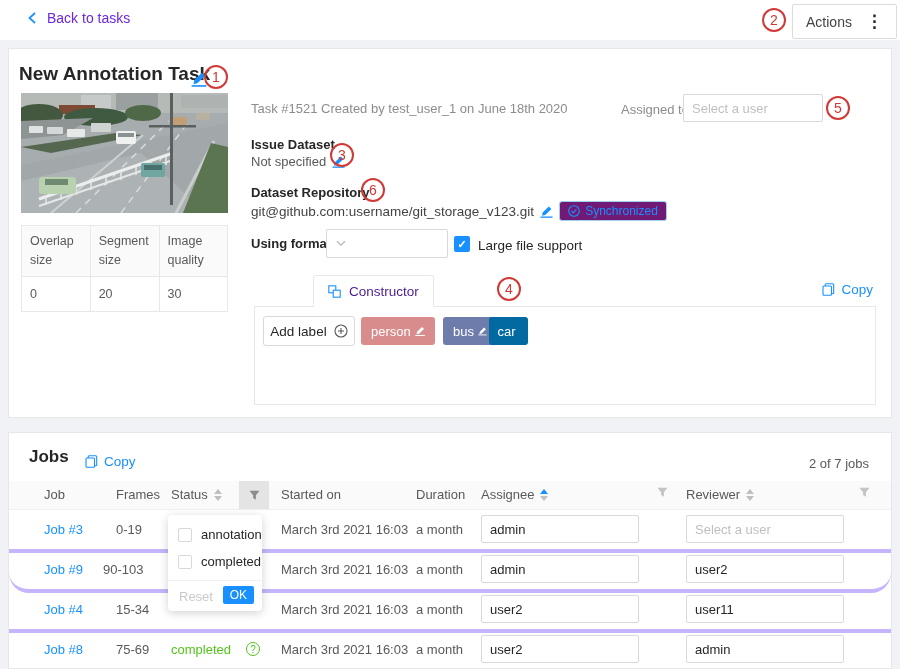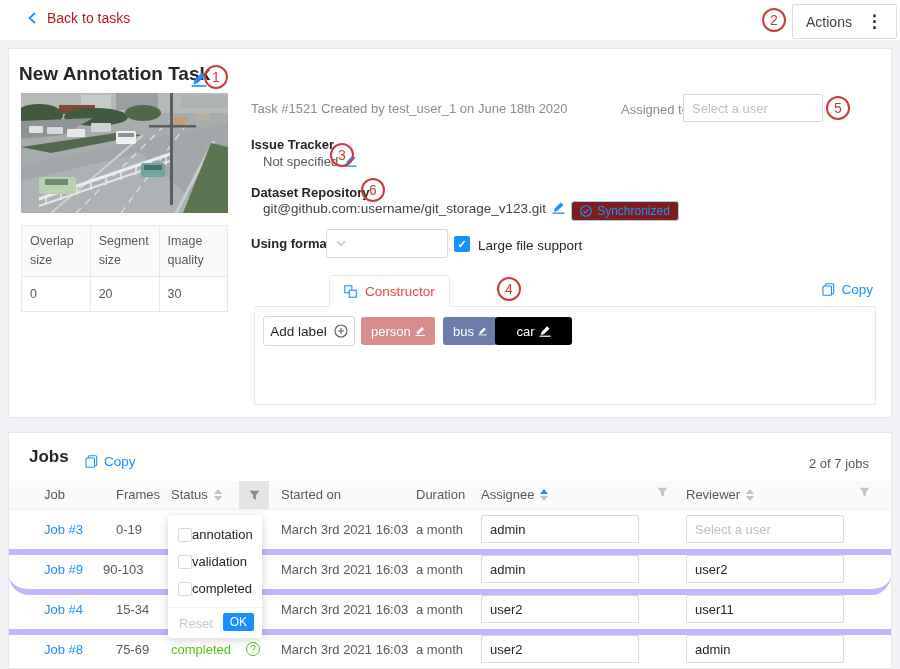--- a/index.html
+++ b/index.html
@@ -1,75 +1,75 @@
 <!DOCTYPE html>
 <html><head>
 <meta charset="utf-8">
 <style>
   html,body{margin:0;padding:0;}
   body{width:900px;height:669px;background:#f0f2f5;font-family:"Liberation Sans",sans-serif;position:relative;overflow:hidden;color:#262626;}
   .abs{position:absolute;}
   .card{position:absolute;background:#fff;border:1px solid #e7e7e7;box-sizing:border-box;}
   
   .topbar{position:absolute;left:0;top:0;width:900px;height:40px;background:#fff;}
-  .back-link{position:absolute;left:26px;top:10px;display:flex;align-items:center;gap:9px;color:#b91c1c;font-size:14px;cursor:pointer;}
+  .back-link{position:absolute;left:26px;top:10px;display:flex;align-items:center;gap:9px;color:#6d28d9;font-size:14px;cursor:pointer;}
   .actions-btn{position:absolute;right:3px;top:4px;width:103px;height:33px;background:#fff;border:1px solid #dcdcdc;border-radius:2px;display:flex;align-items:center;justify-content:center;gap:14px;font-size:14px;color:#434343;cursor:pointer;}
   .kebab::after{content:"⋮";font-size:17px;color:#262626;font-weight:bold;}
   
   .marker{position:absolute;width:24px;height:24px;border:2px solid #cf3a36;border-radius:50%;color:#cf3a36;display:flex;align-items:center;justify-content:center;font-size:14px;z-index:30;box-sizing:border-box;background:transparent;}
   
   #card-task{left:8px;top:48px;width:884px;height:370px;}
   .task-title{left:10px;top:14px;font-size:19px;font-weight:600;color:#262626;}
   .thumb{left:12px;top:44px;width:207px;height:120px;}
   .params{left:12px;top:176px;width:207px;border-collapse:collapse;font-size:12.5px;color:#595959;}
   .params th,.params td{border:1px solid #e8e8e8;text-align:left;font-weight:400;padding:6px 8px;width:69px;box-sizing:border-box;}
   .params th{background:#fafafa;line-height:1.5;}
   .params td{padding:10px 8px;}
   .meta{left:242px;top:52px;font-size:13px;color:#8c8c8c;}
   .assigned-label{left:612px;top:53px;font-size:13px;color:#8c8c8c;}
   .bold-label{font-size:13px;font-weight:bold;color:#262626;}
   .gray-val{font-size:13px;color:#595959;}
   input{font-family:"Liberation Sans",sans-serif;}
   .ant-input{border:1px solid #d9d9d9;border-radius:2px;height:28px;box-sizing:border-box;padding:0 8px;font-size:13px;color:#262626;outline:none;}
   .ant-input::placeholder{color:#bfbfbf;}
-  .inline-row{display:flex;align-items:flex-start;gap:6px;margin-left:12px;}
-  .sync-badge{display:inline-flex;align-items:center;gap:5px;padding:2px 8px;background:#7f1d1d;border:1px solid #9fd0ef;border-radius:3px;color:#1890ff;font-size:12px;}
+  .inline-row{display:flex;align-items:center;gap:6px;}
+  .sync-badge{display:inline-flex;align-items:center;gap:5px;padding:2px 8px;background:#701a75;border:1px solid #9fd0ef;border-radius:3px;color:#1890ff;font-size:12px;}
   .select-box{left:317px;top:180px;width:122px;height:29px;border:1px solid #d9d9d9;border-radius:2px;display:flex;align-items:center;justify-content:space-between;padding:0 9px;box-sizing:border-box;font-size:13px;color:#595959;background:#fff;cursor:pointer;}
   .cbx-checked{left:445px;top:187px;width:16px;height:16px;background:#1890ff;border-radius:2px;display:flex;align-items:center;justify-content:center;cursor:pointer;}
   .cbx-checked::after{content:"✓";color:#fff;font-size:11px;font-weight:bold;}
   .cb-label{left:469px;top:189px;font-size:13.5px;color:#262626;}
   
   .tab{top:226px;height:32px;box-sizing:border-box;display:flex;align-items:center;gap:8px;font-size:13.5px;padding:0 14px;cursor:pointer;border:1px solid #e8e8e8;border-radius:3px 3px 0 0;}
   .tab-raw{left:245px;background:#fafafa;color:#595959;}
-  .tab-active{left:320px;background:#fff;color:#ef4444;border-bottom:1px solid #fff;z-index:2;}
+  .tab-active{left:304px;background:#fff;color:#4c1d95;border-bottom:1px solid #fff;z-index:2;}
   .copy-link{display:flex;align-items:center;gap:6px;color:#1890ff;font-size:13.5px;cursor:pointer;}
   .labelbox{left:245px;top:257px;width:622px;height:99px;border:1px solid #e8e8e8;box-sizing:border-box;}
   .add-label-btn{position:absolute;left:8px;top:9px;width:92px;height:30px;border:1px solid #d9d9d9;border-radius:3px;background:#fff;display:flex;align-items:center;justify-content:center;gap:7px;font-size:13.5px;color:#262626;cursor:pointer;box-sizing:border-box;}
   .chip{position:absolute;top:10px;height:28px;border-radius:3px;color:#fff;display:flex;align-items:center;justify-content:center;gap:4px;font-size:13px;cursor:pointer;padding:0 10px;box-sizing:border-box;}
   
   #card-jobs{left:8px;top:432px;width:884px;height:237px;}
   .jobs-heading{left:20px;top:14px;font-size:17px;font-weight:bold;color:#262626;}
   .jobs-copy{left:76px;top:21px;}
   .jobs-count{right:22px;top:23px;font-size:13px;color:#595959;}
   .thead{left:0;top:48px;right:0;height:28px;background:#fafafa;border-bottom:1px solid #f0f0f0;}
   .th{position:absolute;top:6px;font-size:13px;color:#595959;display:flex;align-items:center;gap:6px;cursor:pointer;}
-  .trow{position:absolute;left:0;right:0;height:40px;border-bottom:6px solid #c4b5fd;}
+  .trow{position:absolute;left:0;right:0;height:40px;border-bottom:4px solid #c4b5fd;}
   .cell{position:absolute;top:13px;font-size:13px;color:#595959;}
   .job-link{color:#1890ff;cursor:pointer;}
   .status-completed{color:#52c41a;}
   .carets{display:inline-flex;flex-direction:column;gap:2px;}
   .caret-up{width:0;height:0;border-left:4px solid transparent;border-right:4px solid transparent;border-bottom:5px solid #bfbfbf;}
   .caret-down{width:0;height:0;border-left:4px solid transparent;border-right:4px solid transparent;border-top:5px solid #bfbfbf;}
   .caret-blue{border-bottom-color:#1890ff;}
   .funnel-cell{position:absolute;left:230px;top:0;width:30px;height:28px;background:#e4e4e4;display:flex;align-items:center;justify-content:center;cursor:pointer;}
   .q-circle{display:inline-flex;width:14px;height:14px;border:1px solid #52c41a;border-radius:50%;color:#52c41a;font-size:10px;align-items:center;justify-content:center;box-sizing:border-box;}
   .q-circle::after{content:"?";}
   
   .filter-popup{position:absolute;left:159px;top:82px;width:94px;background:#fff;border-radius:4px;box-shadow:0 2px 10px rgba(0,0,0,0.18);z-index:20;padding-top:6px;box-sizing:border-box;}
-  .filter-opt{height:27px;display:flex;align-items:center;padding-left:10px;font-size:13px;color:#262626;cursor:pointer;}
+  .filter-opt{height:27px;display:flex;align-items:center;gap:9px;padding-left:10px;font-size:13px;color:#262626;cursor:pointer;}
   .cbx-empty{width:14px;height:14px;border:1px solid #d9d9d9;border-radius:2px;background:#fff;box-sizing:border-box;}
   .filter-footer{margin-top:5px;border-top:1px solid #f0f0f0;height:30px;position:relative;}
   .reset-btn{position:absolute;left:11px;top:8px;font-size:13px;color:#c9c9c9;cursor:pointer;}
   .ok-btn{position:absolute;right:8px;top:5px;background:#1890ff;color:#fff;font-size:12px;border-radius:2px;padding:2px 7px;cursor:pointer;}
 </style>
 </head>
 <body>
 
 <div class="topbar">
   <div class="back-link">
@@ -152,21 +152,21 @@
       <td>30</td>
     </tr>
   </tbody>
     </table>
 
   <div class="abs meta">Task #1521 Created by test_user_1 on June 18th 2020</div>
 
   <div class="abs assigned-label">Assigned to</div>
   <input class="abs ant-input" style="left: 674px; top: 45px; width: 140px;" placeholder="Select a user">
 
-  <div class="abs bold-label" style="left:242px;top:88px;">Issue Tracker</div>
+  <div class="abs bold-label" style="left:242px;top:88px;">Issue Dataset</div>
   <div class="abs inline-row" style="left:242px;top:105px;">
     <span class="gray-val">Not specified</span>
     <svg width="13" height="13" viewBox="0 0 13 13">
         <path d="M8.8 1.4 l2.6 2.6 L5.2 10 l-3.2 .7 .7 -3.2 z" fill="#1890ff"></path>
         <rect x="0.5" y="11.5" width="12" height="1.3" fill="#1890ff"></rect>
       </svg>
   </div>
 
   <div class="abs bold-label" style="left:242px;top:136px;">Dataset Repository</div>
   <div class="abs inline-row" style="left:242px;top:152px;">
@@ -223,21 +223,21 @@
           <rect x="0.5" y="11.5" width="12" height="1.3" fill="#fff"></rect>
         </svg>
     </div>
     <div class="chip" style="left: 188px; width: 54px; background-color: rgb(109, 124, 171);">
       <span>bus</span>
       <svg width="12" height="12" viewBox="0 0 13 13">
           <path d="M8.8 1.4 l2.6 2.6 L5.2 10 l-3.2 .7 .7 -3.2 z" fill="#fff"></path>
           <rect x="0.5" y="11.5" width="12" height="1.3" fill="#fff"></rect>
         </svg>
     </div>
-    <div class="chip" style="left: 240px; width: 77px; background-color: #000000;">
+    <div class="chip" style="left: 234px; width: 39px; background-color: #0369a1;">
       <span>car</span>
       <svg width="12" height="12" viewBox="0 0 13 13">
           <path d="M8.8 1.4 l2.6 2.6 L5.2 10 l-3.2 .7 .7 -3.2 z" fill="#fff"></path>
           <rect x="0.5" y="11.5" width="12" height="1.3" fill="#fff"></rect>
         </svg>
     </div>
   </div>
 </div>
 
 <div class="card" id="card-jobs">
@@ -329,24 +329,20 @@
     <input class="ant-input" style="position: absolute; left: 677px; top: 6px; width: 158px;" value="admin">
   </div>
 
   <div class="filter-popup">
     <div class="filter-opt">
       <span class="cbx-empty"></span>
       <span>annotation</span>
     </div>
     <div class="filter-opt">
       <span class="cbx-empty"></span>
-      <span>validation</span>
-    </div>
-    <div class="filter-opt">
-      <span class="cbx-empty"></span>
       <span>completed</span>
     </div>
     <div class="filter-footer">
       <span class="reset-btn">Reset</span>
       <span class="ok-btn">OK</span>
     </div>
   </div>
 </div>
 
 <div class="marker" style="left:204px;top:65px;">1</div>

